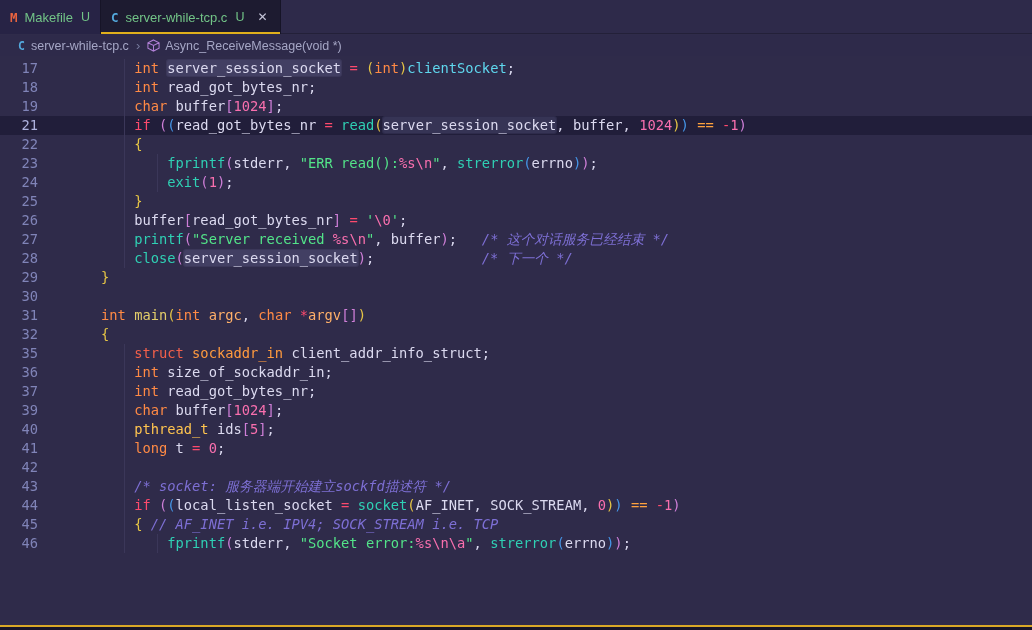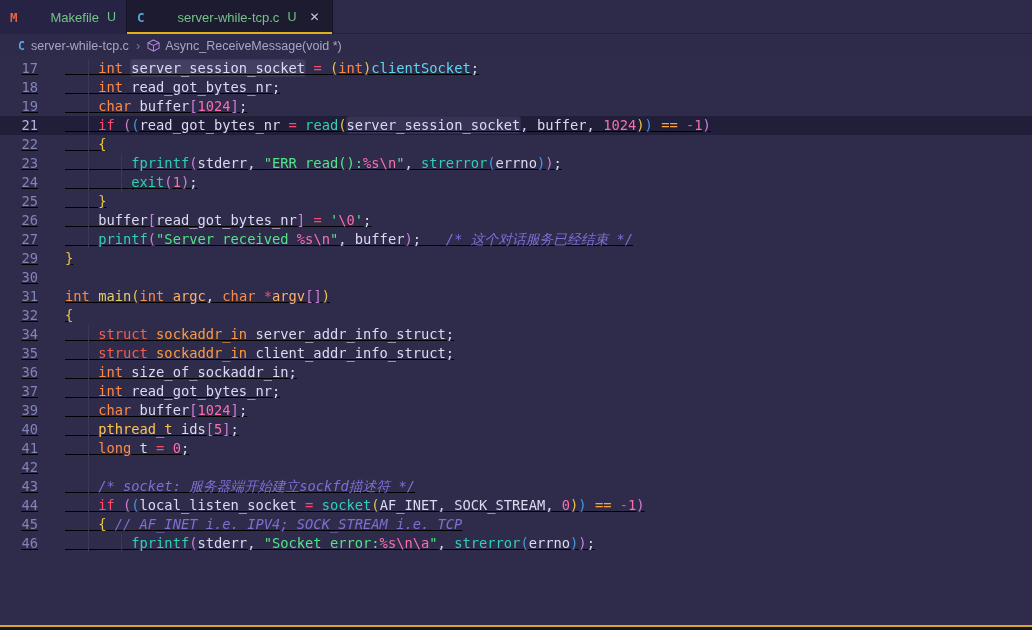--- a/index.html
+++ b/index.html
@@ -5,21 +5,21 @@
   * { margin:0; padding:0; box-sizing:border-box; }
   html,body { width:1032px; height:630px; overflow:hidden; background:var(--p-editor_bg,#2f2b4a); }
   body { font-family:"Liberation Sans", sans-serif; }
 
   
   .tabbar { position:absolute; left:0; top:0; width:1032px; height:34px;
             background:var(--p-tabbar_bg); display:flex; border-bottom:1px solid var(--p-tabbar_border); }
   .tab { height:34px; display:flex; align-items:center; padding:0 10px 0 10px;
          font-size:13px; cursor:pointer; position:relative; border-right:1px solid var(--p-tab_separator); }
   .tab .ficon { font-weight:bold; font-size:12.5px; margin-right:7px; font-family:"DejaVu Sans Mono",monospace; }
-  .tab .lbl { color:var(--p-tab_label);margin-left:26px; }
+  .tab .lbl { color:var(--p-tab_label); }
   .tab .badge { color:var(--p-tab_label); margin-left:8px; font-size:12.5px; }
   .tab .close { color:#c9c9dc; margin-left:10px; font-size:12px; width:16px; height:16px;
                 display:flex; align-items:center; justify-content:center; border-radius:3px; }
   .tab.inactive { background:var(--p-tab_inactive_bg); }
   .tab.active { background:var(--p-tab_active_bg); }
   .tab.active::after { content:""; position:absolute; left:0; right:0; bottom:0; height:2px;
                        background:var(--p-accent_underline); }
 
   
   .breadcrumb { position:absolute; left:0; top:35px; width:1032px; height:21px;
@@ -28,26 +28,26 @@
   .breadcrumb .ficon { font-weight:bold; font-size:11.5px; margin-right:6px;
                        font-family:"DejaVu Sans Mono",monospace; color:var(--p-c_icon); }
   .breadcrumb .sep { margin:0 7px; color:#777a9d; font-size:13px; }
   .breadcrumb svg { margin-right:5px; }
   .crumb { cursor:pointer; }
 
   
   .editor { position:absolute; left:0; top:56px; width:1032px; height:569px;
             background:var(--p-editor_bg); overflow:hidden;
             font-family:"DejaVu Sans Mono", "Liberation Mono", monospace;
-            font-size:13.75px; padding-top:3px;text-decoration:underline; }
+            font-size:13.75px; padding-top:3px; }
   .row { display:flex; height:19px; line-height:19px; white-space:pre; }
   .row.cur { background:var(--p-current_line_bg); }
   .gut { flex:0 0 65px; text-align:right; padding-right:27px; color:var(--p-gutter_text); }
   .row.cur .gut { color:var(--p-gutter_text_active); }
-  .code { flex:1; position:relative; }
+  .code { flex:1; position:relative;margin-left:36px; }
   .guide { position:absolute; top:0; bottom:0; width:1px; background:var(--p-indent_guide); }
   .hl { background:var(--p-word_highlight); box-shadow:0 0 0 1px var(--p-word_highlight_border); border-radius:2px; }
 
   .t-kw  { color:var(--s-kw); }
   .t-kw2 { color:var(--s-kw2); }
   .t-typ { color:var(--s-typ); }
   .t-typ2{ color:var(--s-typ2); }
   .t-fn  { color:var(--s-fn); }
   .t-fndef{ color:var(--s-fndef); }
   .t-op  { color:var(--s-op); }
@@ -98,25 +98,25 @@
     <div class="row"><span class="gut">17</span><div class="code"><div class="guide" style="left: 23px;"></div><span class="t-ws">    </span><span class="t-kw">int</span><span class="t-ws"> </span><span class="t-id hl">server_session_socket</span><span class="t-ws"> </span><span class="t-op">=</span><span class="t-ws"> </span><span class="t-b1">(</span><span class="t-kw">int</span><span class="t-b1">)</span><span class="t-cy">clientSocket</span><span class="t-id">;</span></div></div>
     <div class="row"><span class="gut">18</span><div class="code"><div class="guide" style="left: 23px;"></div><span class="t-ws">    </span><span class="t-kw">int</span><span class="t-ws"> </span><span class="t-id">read_got_bytes_nr</span><span class="t-id">;</span></div></div>
     <div class="row"><span class="gut">19</span><div class="code"><div class="guide" style="left: 23px;"></div><span class="t-ws">    </span><span class="t-kw">char</span><span class="t-ws"> </span><span class="t-id">buffer</span><span class="t-b2">[</span><span class="t-num">1024</span><span class="t-b2">]</span><span class="t-id">;</span></div></div>
     <div class="row cur"><span class="gut">21</span><div class="code"><div class="guide" style="left: 23px;"></div><span class="t-ws">    </span><span class="t-op">if</span><span class="t-ws"> </span><span class="t-b2">(</span><span class="t-b3">(</span><span class="t-id">read_got_bytes_nr</span><span class="t-ws"> </span><span class="t-op">=</span><span class="t-ws"> </span><span class="t-fn">read</span><span class="t-b1">(</span><span class="t-id hl">server_session_socket</span><span class="t-id">, </span><span class="t-id">buffer</span><span class="t-id">, </span><span class="t-num">1024</span><span class="t-b1">)</span><span class="t-b3">)</span><span class="t-ws"> </span><span class="t-cmp">==</span><span class="t-ws"> </span><span class="t-op">-</span><span class="t-num">1</span><span class="t-b2">)</span></div></div>
     <div class="row"><span class="gut">22</span><div class="code"><div class="guide" style="left: 23px;"></div><span class="t-ws">    </span><span class="t-b1">{</span></div></div>
     <div class="row"><span class="gut">23</span><div class="code"><div class="guide" style="left: 23px;"></div><div class="guide" style="left: 56px;"></div><span class="t-ws">        </span><span class="t-fn">fprintf</span><span class="t-b2">(</span><span class="t-id">stderr</span><span class="t-id">, </span><span class="t-str">"ERR read():</span><span class="t-esc">%s</span><span class="t-esc">\n</span><span class="t-str">"</span><span class="t-id">, </span><span class="t-fn">strerror</span><span class="t-b3">(</span><span class="t-id">errno</span><span class="t-b3">)</span><span class="t-b2">)</span><span class="t-id">;</span></div></div>
     <div class="row"><span class="gut">24</span><div class="code"><div class="guide" style="left: 23px;"></div><div class="guide" style="left: 56px;"></div><span class="t-ws">        </span><span class="t-fn">exit</span><span class="t-b2">(</span><span class="t-num">1</span><span class="t-b2">)</span><span class="t-id">;</span></div></div>
     <div class="row"><span class="gut">25</span><div class="code"><div class="guide" style="left: 23px;"></div><span class="t-ws">    </span><span class="t-b1">}</span></div></div>
     <div class="row"><span class="gut">26</span><div class="code"><div class="guide" style="left: 23px;"></div><span class="t-ws">    </span><span class="t-id">buffer</span><span class="t-b2">[</span><span class="t-id">read_got_bytes_nr</span><span class="t-b2">]</span><span class="t-ws"> </span><span class="t-op">=</span><span class="t-ws"> </span><span class="t-str">'</span><span class="t-esc">\0</span><span class="t-str">'</span><span class="t-id">;</span></div></div>
     <div class="row"><span class="gut">27</span><div class="code"><div class="guide" style="left: 23px;"></div><span class="t-ws">    </span><span class="t-fn">printf</span><span class="t-b2">(</span><span class="t-str">"Server received </span><span class="t-esc">%s</span><span class="t-esc">\n</span><span class="t-str">"</span><span class="t-id">, </span><span class="t-id">buffer</span><span class="t-b2">)</span><span class="t-id">;</span><span class="t-ws">   </span><span class="t-cm">/* 这个对话服务已经结束 */</span></div></div>
+    <div class="row"><span class="gut">28</span><div class="code"><div class="guide" style="left: 23px;"></div><span class="t-ws">    </span><span class="t-fn">close</span><span class="t-b2">(</span><span class="t-id hl">server_session_socket</span><span class="t-b2">)</span><span class="t-id">;</span><span class="t-ws">             </span><span class="t-cm">/* 下一个 */</span></div></div>
     <div class="row"><span class="gut">29</span><div class="code"><span class="t-b1">}</span></div></div>
     <div class="row"><span class="gut">30</span><div class="code"></div></div>
     <div class="row"><span class="gut">31</span><div class="code"><span class="t-kw">int</span><span class="t-ws"> </span><span class="t-fndef">main</span><span class="t-b1">(</span><span class="t-kw">int</span><span class="t-ws"> </span><span class="t-param">argc</span><span class="t-id">, </span><span class="t-kw">char</span><span class="t-ws"> </span><span class="t-op">*</span><span class="t-param">argv</span><span class="t-b2">[</span><span class="t-b2">]</span><span class="t-b1">)</span></div></div>
     <div class="row"><span class="gut">32</span><div class="code"><span class="t-b1">{</span></div></div>
-    <div class="row"><span class="gut">34</span><div class="code"><div class="guide" style="left: 23px;"></div><span class="t-ws">    </span><span class="t-kw2">struct</span><span class="t-ws"> </span><span class="t-typ">sockaddr_in</span><span class="t-ws"> </span><span class="t-id">server_addr_info_struct</span><span class="t-id">;</span></div></div>
     <div class="row"><span class="gut">35</span><div class="code"><div class="guide" style="left: 23px;"></div><span class="t-ws">    </span><span class="t-kw2">struct</span><span class="t-ws"> </span><span class="t-typ">sockaddr_in</span><span class="t-ws"> </span><span class="t-id">client_addr_info_struct</span><span class="t-id">;</span></div></div>
     <div class="row"><span class="gut">36</span><div class="code"><div class="guide" style="left: 23px;"></div><span class="t-ws">    </span><span class="t-kw">int</span><span class="t-ws"> </span><span class="t-id">size_of_sockaddr_in</span><span class="t-id">;</span></div></div>
     <div class="row"><span class="gut">37</span><div class="code"><div class="guide" style="left: 23px;"></div><span class="t-ws">    </span><span class="t-kw">int</span><span class="t-ws"> </span><span class="t-id">read_got_bytes_nr</span><span class="t-id">;</span></div></div>
     <div class="row"><span class="gut">39</span><div class="code"><div class="guide" style="left: 23px;"></div><span class="t-ws">    </span><span class="t-kw">char</span><span class="t-ws"> </span><span class="t-id">buffer</span><span class="t-b2">[</span><span class="t-num">1024</span><span class="t-b2">]</span><span class="t-id">;</span></div></div>
     <div class="row"><span class="gut">40</span><div class="code"><div class="guide" style="left: 23px;"></div><span class="t-ws">    </span><span class="t-typ2">pthread_t</span><span class="t-ws"> </span><span class="t-id">ids</span><span class="t-b2">[</span><span class="t-num">5</span><span class="t-b2">]</span><span class="t-id">;</span></div></div>
     <div class="row"><span class="gut">41</span><div class="code"><div class="guide" style="left: 23px;"></div><span class="t-ws">    </span><span class="t-kw">long</span><span class="t-ws"> </span><span class="t-id">t</span><span class="t-ws"> </span><span class="t-op">=</span><span class="t-ws"> </span><span class="t-num">0</span><span class="t-id">;</span></div></div>
     <div class="row"><span class="gut">42</span><div class="code"><div class="guide" style="left: 23px;"></div></div></div>
     <div class="row"><span class="gut">43</span><div class="code"><div class="guide" style="left: 23px;"></div><span class="t-ws">    </span><span class="t-cm">/* socket: 服务器端开始建立sockfd描述符 */</span></div></div>
     <div class="row"><span class="gut">44</span><div class="code"><div class="guide" style="left: 23px;"></div><span class="t-ws">    </span><span class="t-op">if</span><span class="t-ws"> </span><span class="t-b2">(</span><span class="t-b3">(</span><span class="t-id">local_listen_socket</span><span class="t-ws"> </span><span class="t-op">=</span><span class="t-ws"> </span><span class="t-fn">socket</span><span class="t-b1">(</span><span class="t-id">AF_INET</span><span class="t-id">, </span><span class="t-id">SOCK_STREAM</span><span class="t-id">, </span><span class="t-num">0</span><span class="t-b1">)</span><span class="t-b3">)</span><span class="t-ws"> </span><span class="t-cmp">==</span><span class="t-ws"> </span><span class="t-op">-</span><span class="t-num">1</span><span class="t-b2">)</span></div></div>
     <div class="row"><span class="gut">45</span><div class="code"><div class="guide" style="left: 23px;"></div><span class="t-ws">    </span><span class="t-b1">{</span><span class="t-ws"> </span><span class="t-cm">// AF_INET i.e. IPV4; SOCK_STREAM i.e. TCP</span></div></div>

